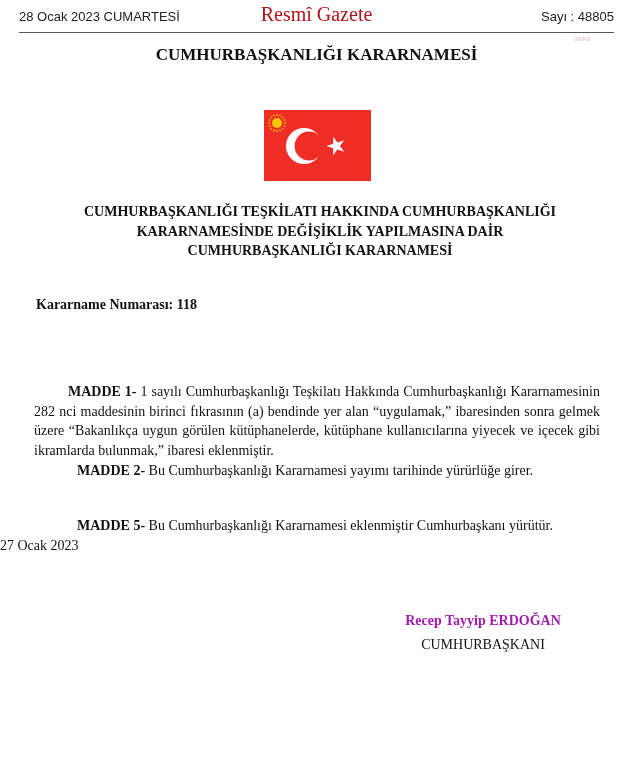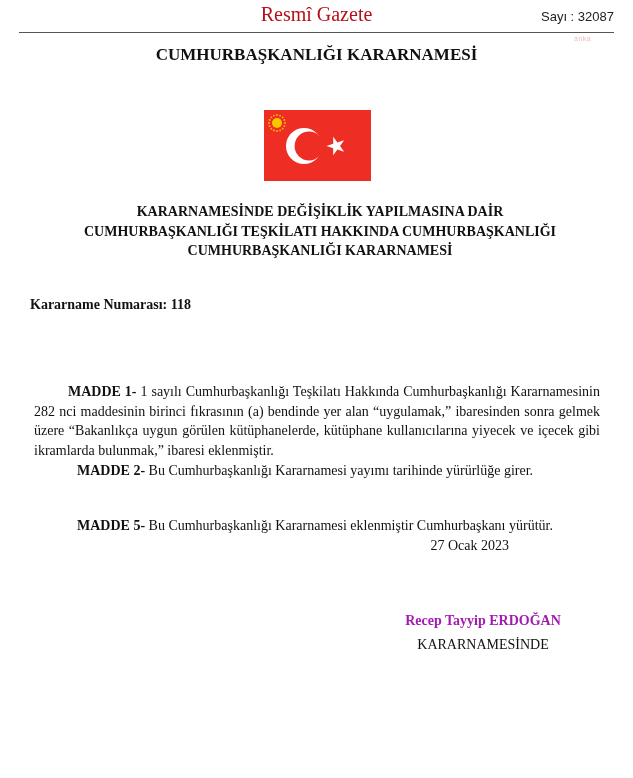--- a/index.html
+++ b/index.html
@@ -6,36 +6,37 @@
     body { width: 633px; height: 778px; position: relative; overflow: hidden; color: #111; }
     .header { position: absolute; left: 0; top: 0; width: 633px; height: 34px; }
     .hdr-date { position: absolute; left: 19px; top: 9px; font-family: "Liberation Sans", sans-serif; font-size: 13px; color: #222; }
     .hdr-title { position: absolute; left: 0; width: 633px; top: 3px; text-align: center; font-family: "Liberation Serif", serif; font-weight: normal; font-size: 20px; color: #b3121b; }
     .hdr-issue { position: absolute; right: 19px; top: 9px; font-family: "Liberation Sans", sans-serif; font-size: 13px; color: #222; }
     .hdr-rule { position: absolute; left: 19px; width: 595px; top: 32px; height: 0; border-top: 1.5px solid #555; }
     .watermark { position: absolute; left: 574px; top: 35px; font-family: "Liberation Sans", sans-serif; font-size: 7px; color: #f2b7bd; letter-spacing: 0.5px; }
     .doc-type { position: absolute; left: 0; width: 633px; top: 45px; text-align: center; font-family: "Liberation Serif", serif; font-weight: bold; font-size: 17px; color: #111; }
     .flag { position: absolute; left: 264px; top: 110px; width: 107px; height: 71px; }
     .decree-title { position: absolute; left: 40px; width: 560px; top: 202px; text-align: center; font-family: "Liberation Serif", serif; font-weight: bold; font-size: 14px; line-height: 19.5px; color: #111; }
-    .decree-number { position: absolute; left: 30px; top: 297px; font-family: "Liberation Serif", serif; font-weight: bold; font-size: 14px; color: #111; }
+    .decree-number { position: absolute; left: 36px; top: 297px; font-family: "Liberation Serif", serif; font-weight: bold; font-size: 14px; color: #111; }
     .article { position: absolute; left: 34px; width: 566px; font-family: "Liberation Serif", serif; font-size: 14px; line-height: 19.5px; color: #111; text-align: justify; margin-top: 28px; }
     .article .lbl { font-weight: bold; }
     .article1 { top: 354px; text-indent: 34px; }
     .article2 { top: 433px; padding-left: 43px; width: 523px; }
     .article3 { top: 488px; padding-left: 43px; width: 523px; }
-    .sign-date { position: absolute; left: 0; width: 509px; top: 538px; text-align: right; font-family: "Liberation Serif", serif; font-size: 14px; color: #111; }
+    .sign-date { position: absolute; left: 0; width: 509px; top: 538px; text-align: left; font-family: "Liberation Serif", serif; font-size: 14px; color: #111; }
     .signer-name { position: absolute; left: 380px; width: 206px; top: 613px; text-align: center; font-family: "Liberation Serif", serif; font-weight: bold; font-size: 14px; color: #a21caf; }
     .signer-title { position: absolute; left: 380px; width: 206px; top: 637px; text-align: center; font-family: "Liberation Serif", serif; font-size: 14px; color: #111; }
   </style>
 </head>
 <body>
 
 <div class="header">
+  <span class="hdr-date">28 Ocak 2023 CUMARTESİ</span>
   <div class="hdr-title">Resmî Gazete</div>
-  <span class="hdr-issue">Sayı : 32087</span>
+  <span class="hdr-issue">Sayı : 48805</span>
   <div class="hdr-rule"></div>
 </div>
 <span class="watermark">anka</span>
 
 <div class="doc-type">CUMHURBAŞKANLIĞI KARARNAMESİ</div>
 
 <svg class="flag" viewBox="0 0 107 71" xmlns="http://www.w3.org/2000/svg">
   <rect x="0" y="0" width="107" height="71" fill="#ee2e24"></rect>
   <g transform="translate(13,13)">
     <circle cx="0" cy="0" r="5" fill="#f7c600"></circle>
@@ -57,28 +58,28 @@
         <circle cx="5.66" cy="-5.66" r="0.9"></circle>
       <circle cx="7.39" cy="-3.06" r="0.9"></circle>
     </g>
   </g>
   <circle cx="40" cy="36" r="18" fill="#ffffff"></circle>
   <circle cx="45" cy="36" r="14.4" fill="#ee2e24"></circle>
   <polygon fill="#ffffff" points="62.5,36 69.2,38.2 69.2,45.2 73.4,39.5 80.1,41.7 76,36 80.1,30.3 73.4,32.5 69.2,26.8 69.2,33.8" transform="rotate(-90 70.3 36) rotate(90 70.3 36)"></polygon>
 </svg>
 
 <div class="decree-title">
+  <div>CUMHURBAŞKANLIĞI TEŞKİLATI HAKKINDA CUMHURBAŞKANLIĞI</div>
   <div>KARARNAMESİNDE DEĞİŞİKLİK YAPILMASINA DAİR</div>
-  <div>CUMHURBAŞKANLIĞI TEŞKİLATI HAKKINDA CUMHURBAŞKANLIĞI</div>
   <div>CUMHURBAŞKANLIĞI KARARNAMESİ</div>
 </div>
 
 <div class="decree-number">Kararname Numarası: 118</div>
 
 <div class="article article1"><span class="lbl">MADDE 1-</span><span> 1 sayılı Cumhurbaşkanlığı Teşkilatı Hakkında Cumhurbaşkanlığı Kararnamesinin 282 nci maddesinin birinci fıkrasının (a) bendinde yer alan “uygulamak,” ibaresinden sonra gelmek üzere “Bakanlıkça uygun görülen kütüphanelerde, kütüphane kullanıcılarına yiyecek ve içecek gibi ikramlarda bulunmak,” ibaresi eklenmiştir.</span></div>
 
 <div class="article article2"><span class="lbl">MADDE 2-</span><span> Bu Cumhurbaşkanlığı Kararnamesi yayımı tarihinde yürürlüğe girer.</span></div>
 
 <div class="article article3"><span class="lbl">MADDE 5-</span><span> Bu Cumhurbaşkanlığı Kararnamesi eklenmiştir Cumhurbaşkanı yürütür.</span></div>
 
 <div class="sign-date">27 Ocak 2023</div>
 <div class="signer-name">Recep Tayyip ERDOĞAN</div>
-<div class="signer-title">KARARNAMESİNDE</div>
+<div class="signer-title">CUMHURBAŞKANI</div>
 
 </body></html>

